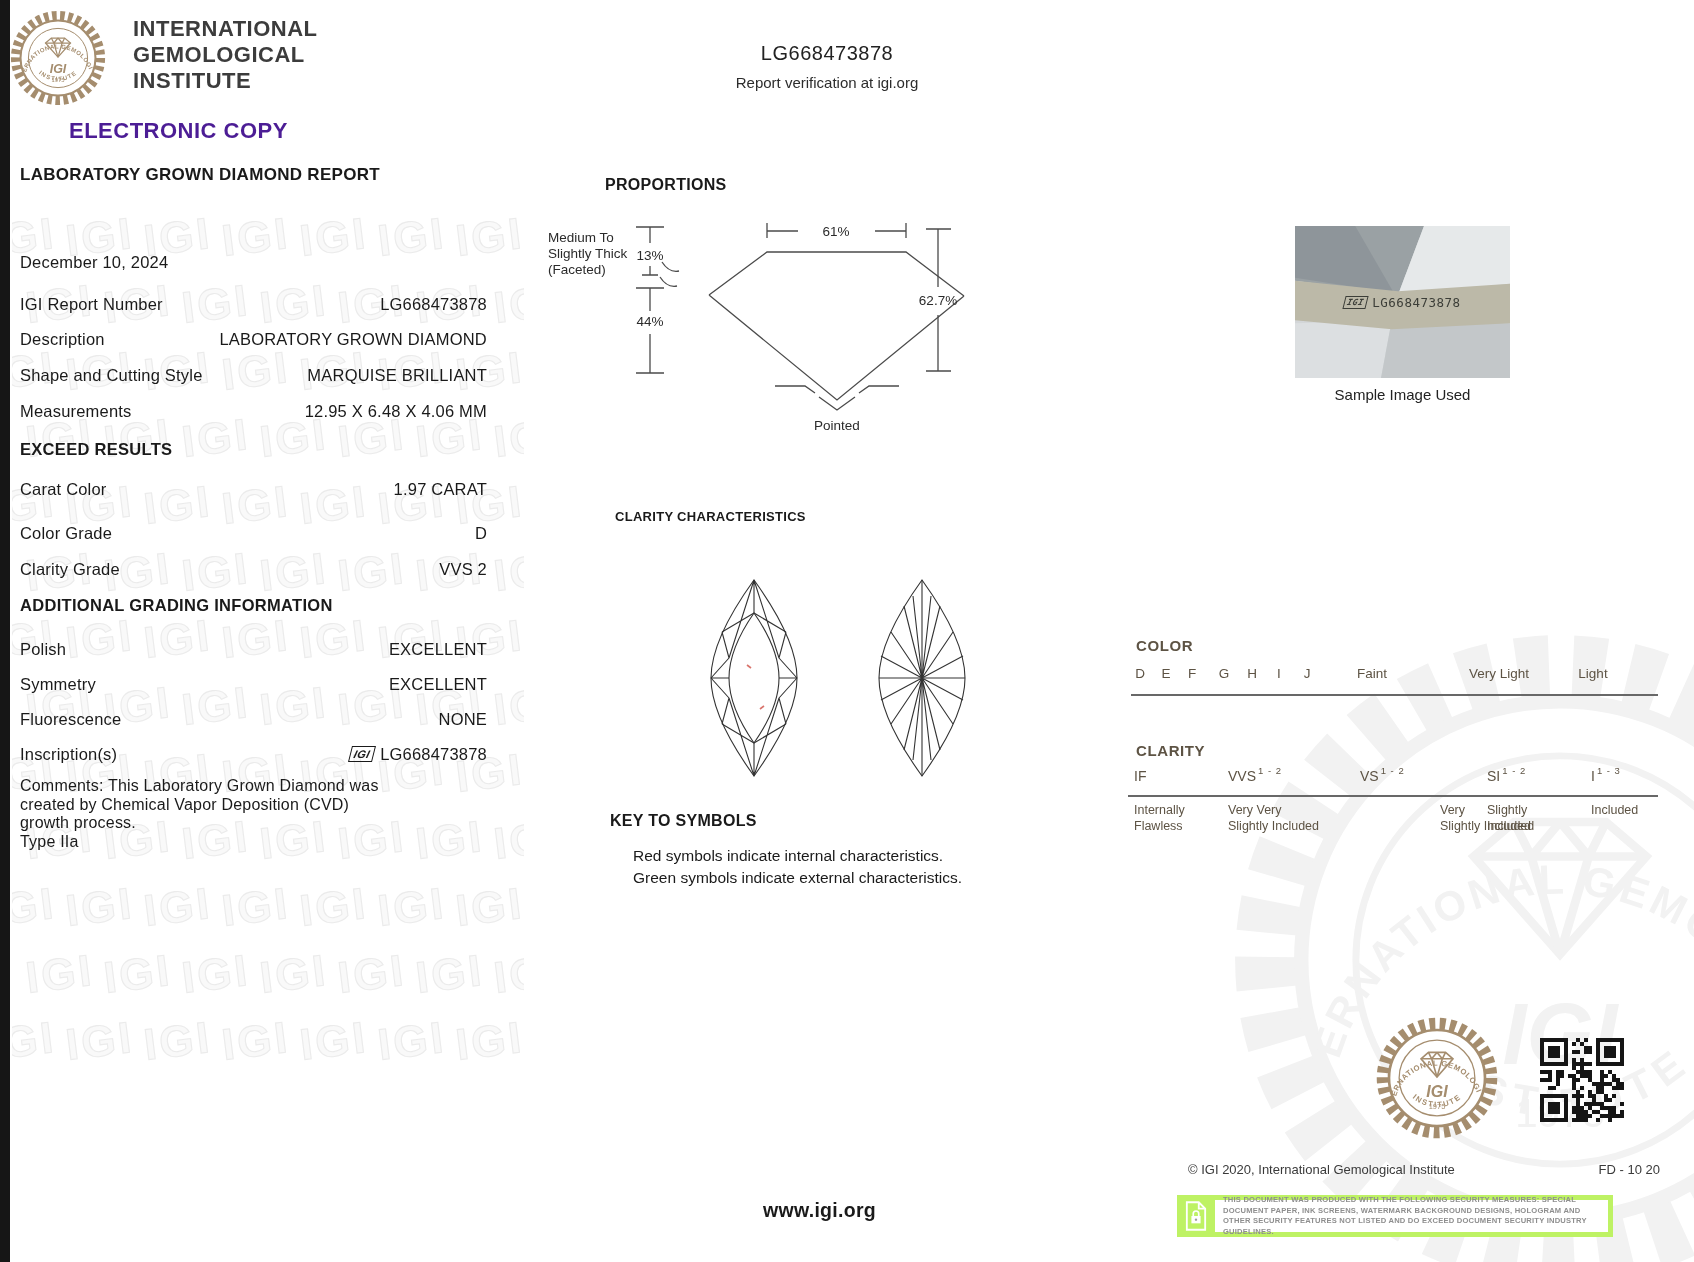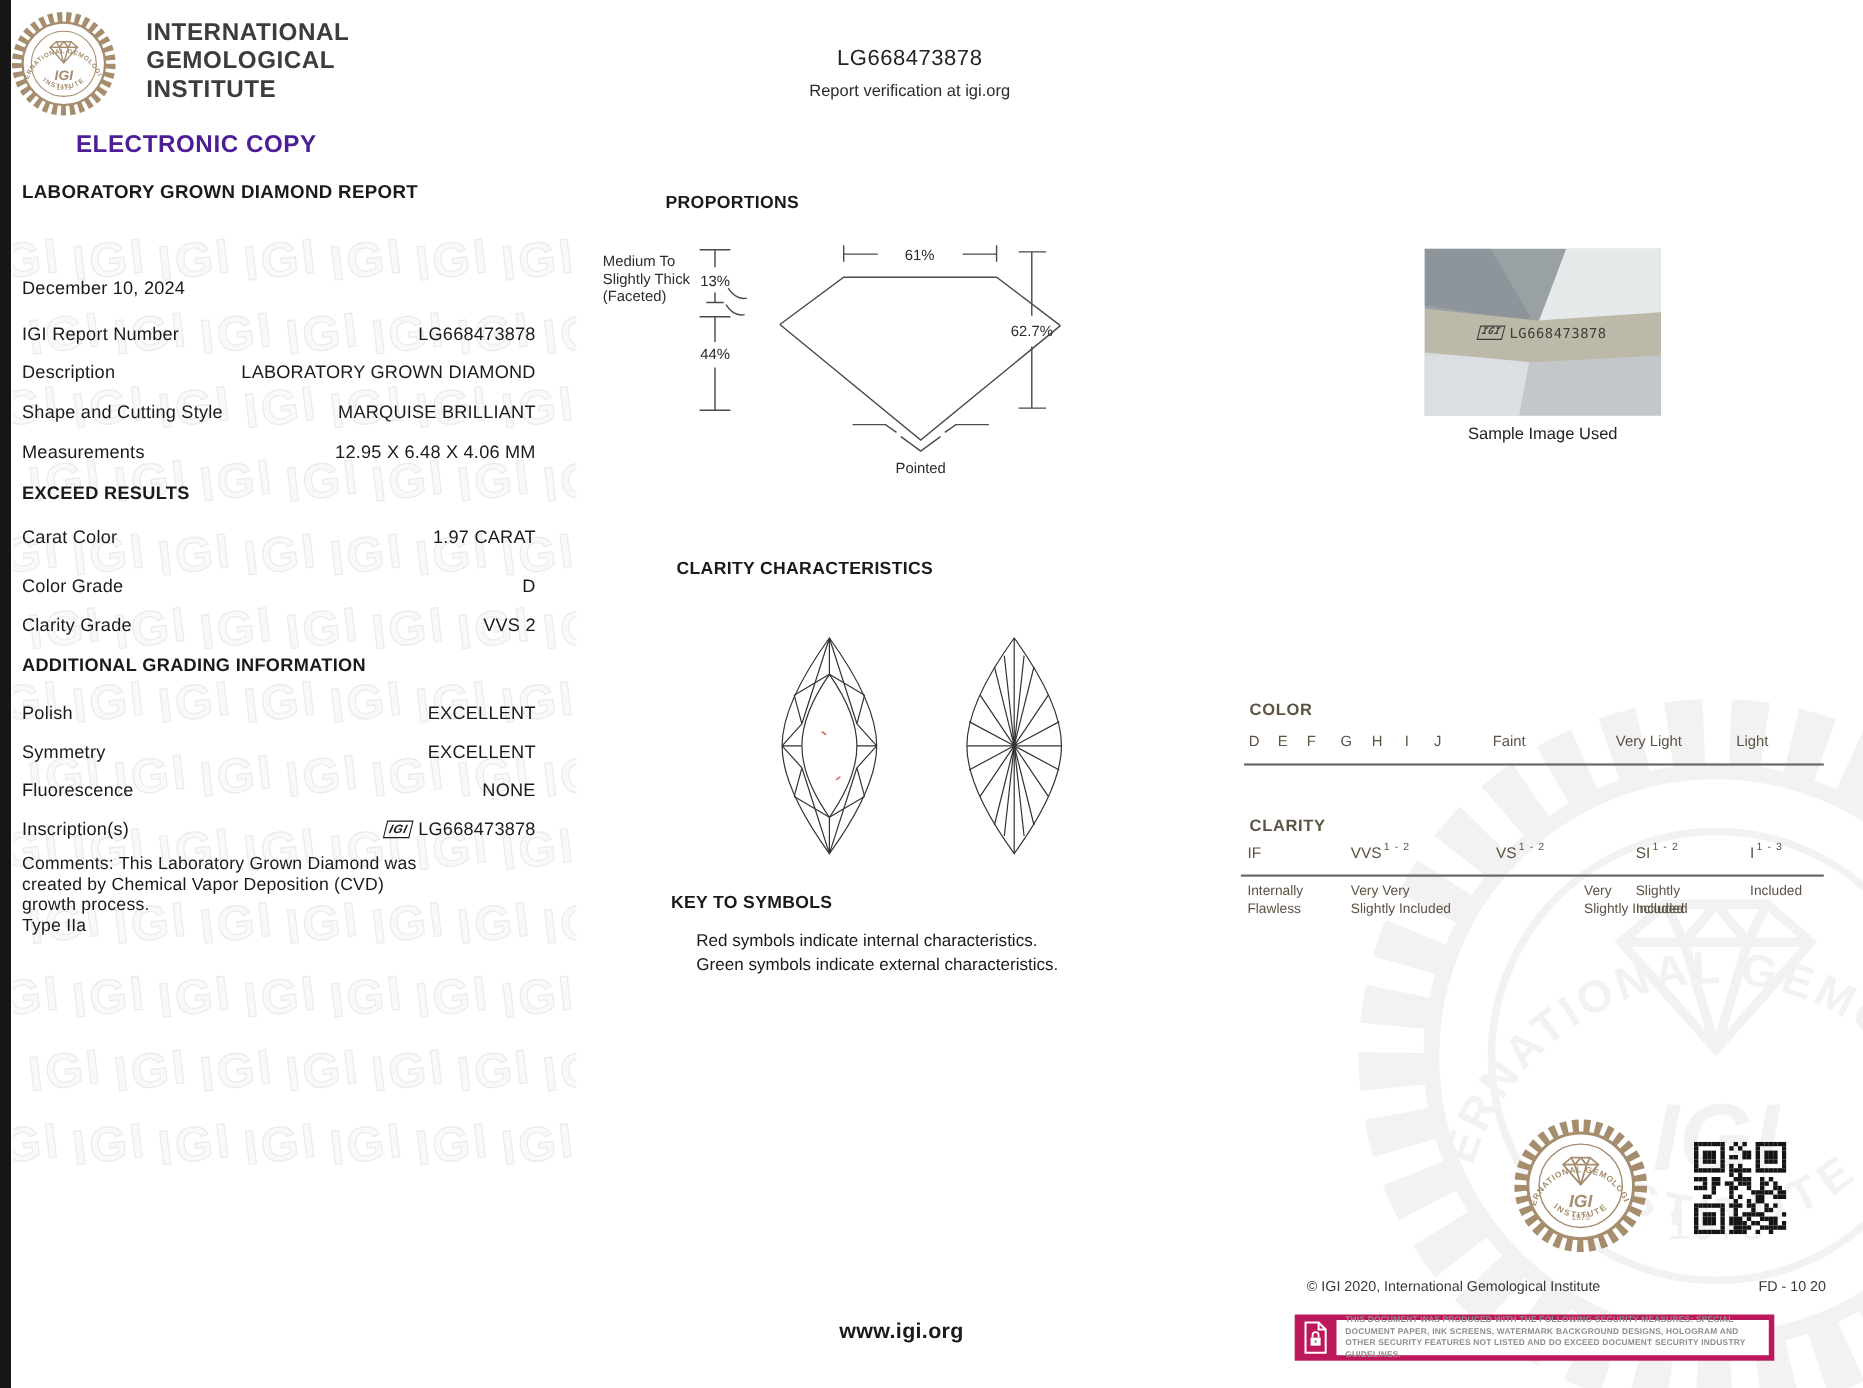--- a/index.html
+++ b/index.html
@@ -29,21 +29,21 @@
   #comments-block{position:absolute;top:532px;width:380px;font-size:16px;line-height:18.5px;}
   .igi-mark{display:inline-block;transform:skewX(-14deg);border:1.6px solid #1a1a1a;
             font-size:11px;font-weight:bold;font-style:italic;padding:0 3px;margin-right:6px;
             letter-spacing:.5px;line-height:14px;vertical-align:2px;}
   
   #prop-title{left:605px;top:176px;font-size:16px;font-weight:bold;letter-spacing:.3px;z-index:2;}
   #prop-svg{left:535px;top:190px;z-index:2;}
   #prop-svg path{stroke:#4b4b4b;stroke-width:1.3;fill:none;}
   #prop-svg text{fill:#2b2b2b;font-size:13.5px;stroke:none;}
   
-  #cc-title{left:615px;top:509px;font-size:16px;font-weight:bold;letter-spacing:.3px;z-index:2;}
+  #cc-title{left:615px;top:509px;font-size:13px;font-weight:bold;letter-spacing:.3px;z-index:2;}
   .marquise{z-index:2;}
   .marquise path{stroke:#333;stroke-width:1.1;fill:none;}
   .marquise .red{stroke:#d9736b;stroke-width:1.6;}
   #key-title{left:610px;top:812px;font-size:16px;font-weight:bold;letter-spacing:.3px;z-index:2;}
   #key-lines{left:633px;top:845px;font-size:15.5px;line-height:22px;z-index:2;}
   
   #sample-img{left:1295px;top:226px;width:215px;height:152px;overflow:hidden;z-index:2;background:#d3d6d8;}
   #sample-img div{position:absolute;inset:0;}
   .si-t1{clip-path:polygon(0% 0%,60% 0%,48% 45%,0% 36%);background:#9aa1a4;}
   .si-t1b{clip-path:polygon(0% 0%,28% 0%,46% 44%,0% 34%);background:#8e959a;}
@@ -63,21 +63,21 @@
   .scale-line{position:absolute;height:0;border-top:2.5px solid #686868;z-index:2;}
   .cl-code{position:absolute;font-size:14px;color:#5d5344;white-space:nowrap;z-index:2;}
   .cl-code sup{font-size:9.5px;position:relative;top:-1px;margin-left:2px;letter-spacing:1px;}
   .cl-desc{position:absolute;width:118px;font-size:12.5px;line-height:15.5px;color:#5d5344;z-index:2;}
   
   #seal2{z-index:2;}
   #qr{left:1540px;top:1038px;z-index:2;}
   #copyright{left:1188px;top:1162px;font-size:13px;color:#3a3a3a;z-index:2;}
   #form-code{left:1560px;top:1162px;width:100px;text-align:right;font-size:13px;color:#3a3a3a;z-index:2;}
   #website{left:763px;top:1199px;font-size:19.5px;font-weight:bold;letter-spacing:.3px;z-index:2;}
-  #security-bar{left:1177px;top:1195px;width:436px;height:42px;background:#be185d;
+  #security-bar{left:1177px;top:1195px;width:436px;height:42px;background:#bef264;
                 box-sizing:border-box;padding:5px;display:flex;gap:5px;z-index:2;}
   #security-icon{width:28px;display:flex;align-items:center;justify-content:center;}
   #security-textbox{background:#fff;flex:1;padding:2px 8px;display:flex;align-items:center;}
   #security-text{font-size:7.6px;line-height:10.5px;color:#8e8e8e;font-weight:bold;letter-spacing:.2px;}
 </style>
 </head>
 <body>
 
 <svg width="0" height="0" style="position:absolute" aria-hidden="true">
   <defs>

